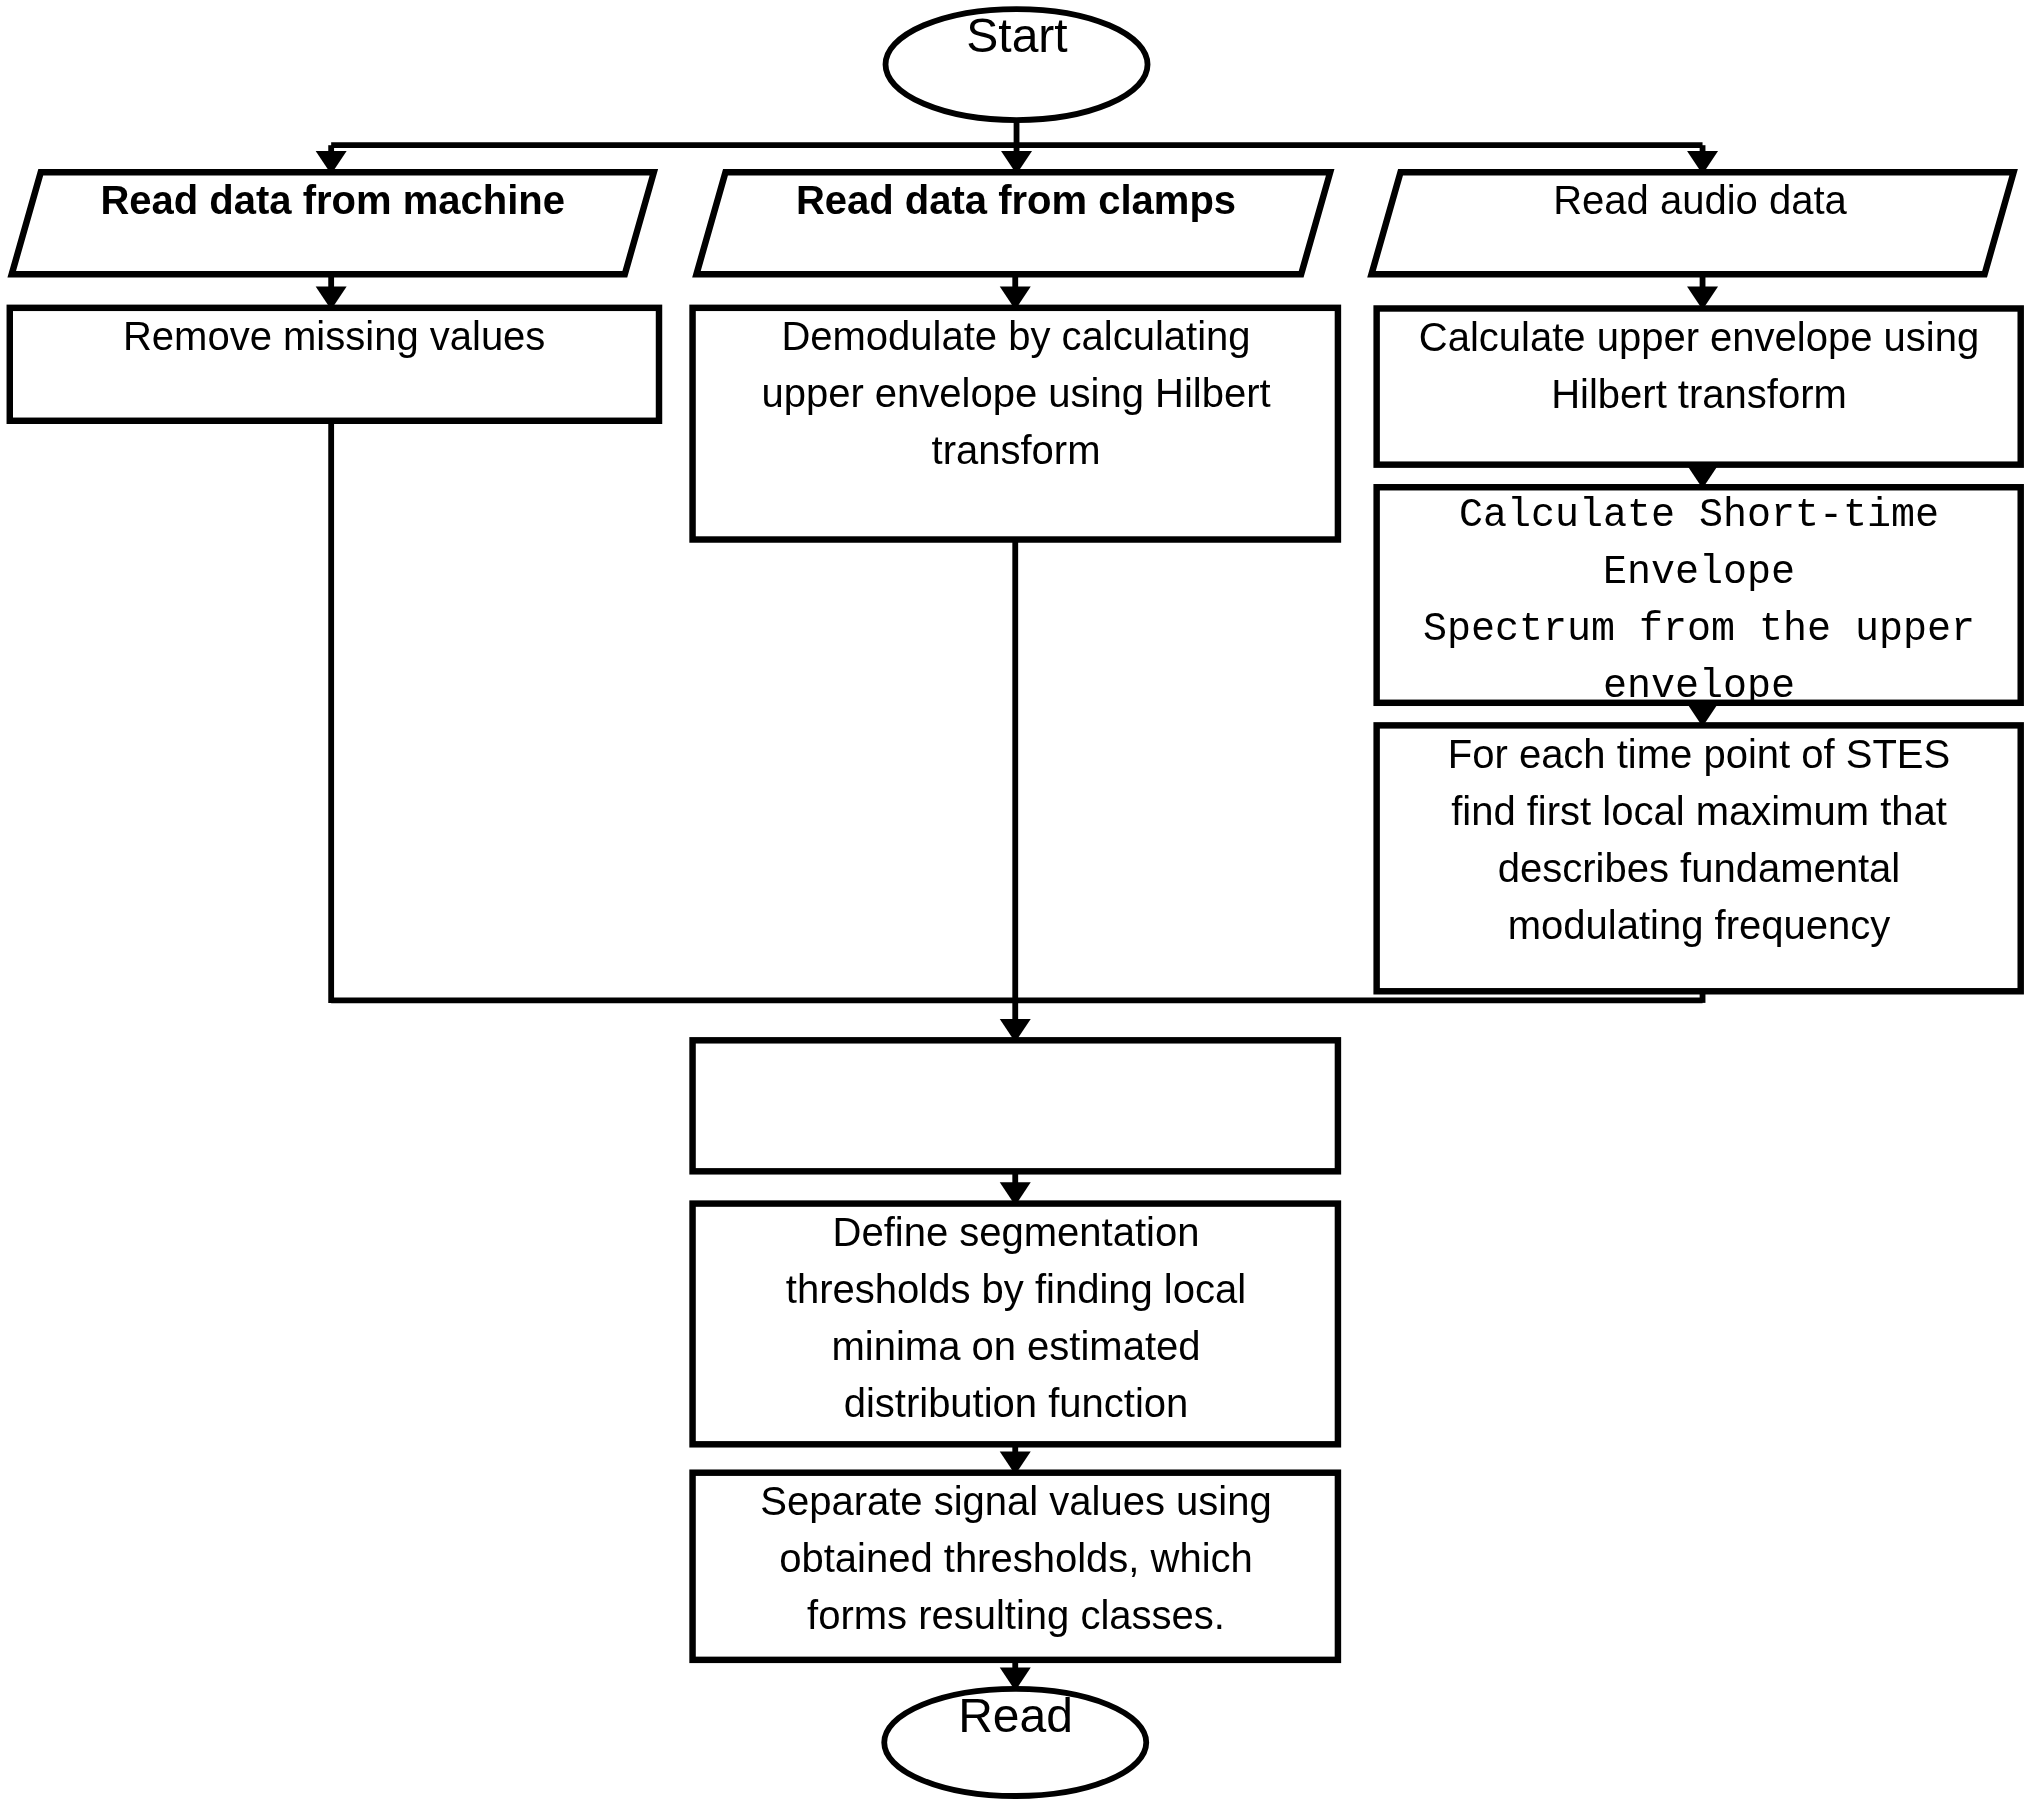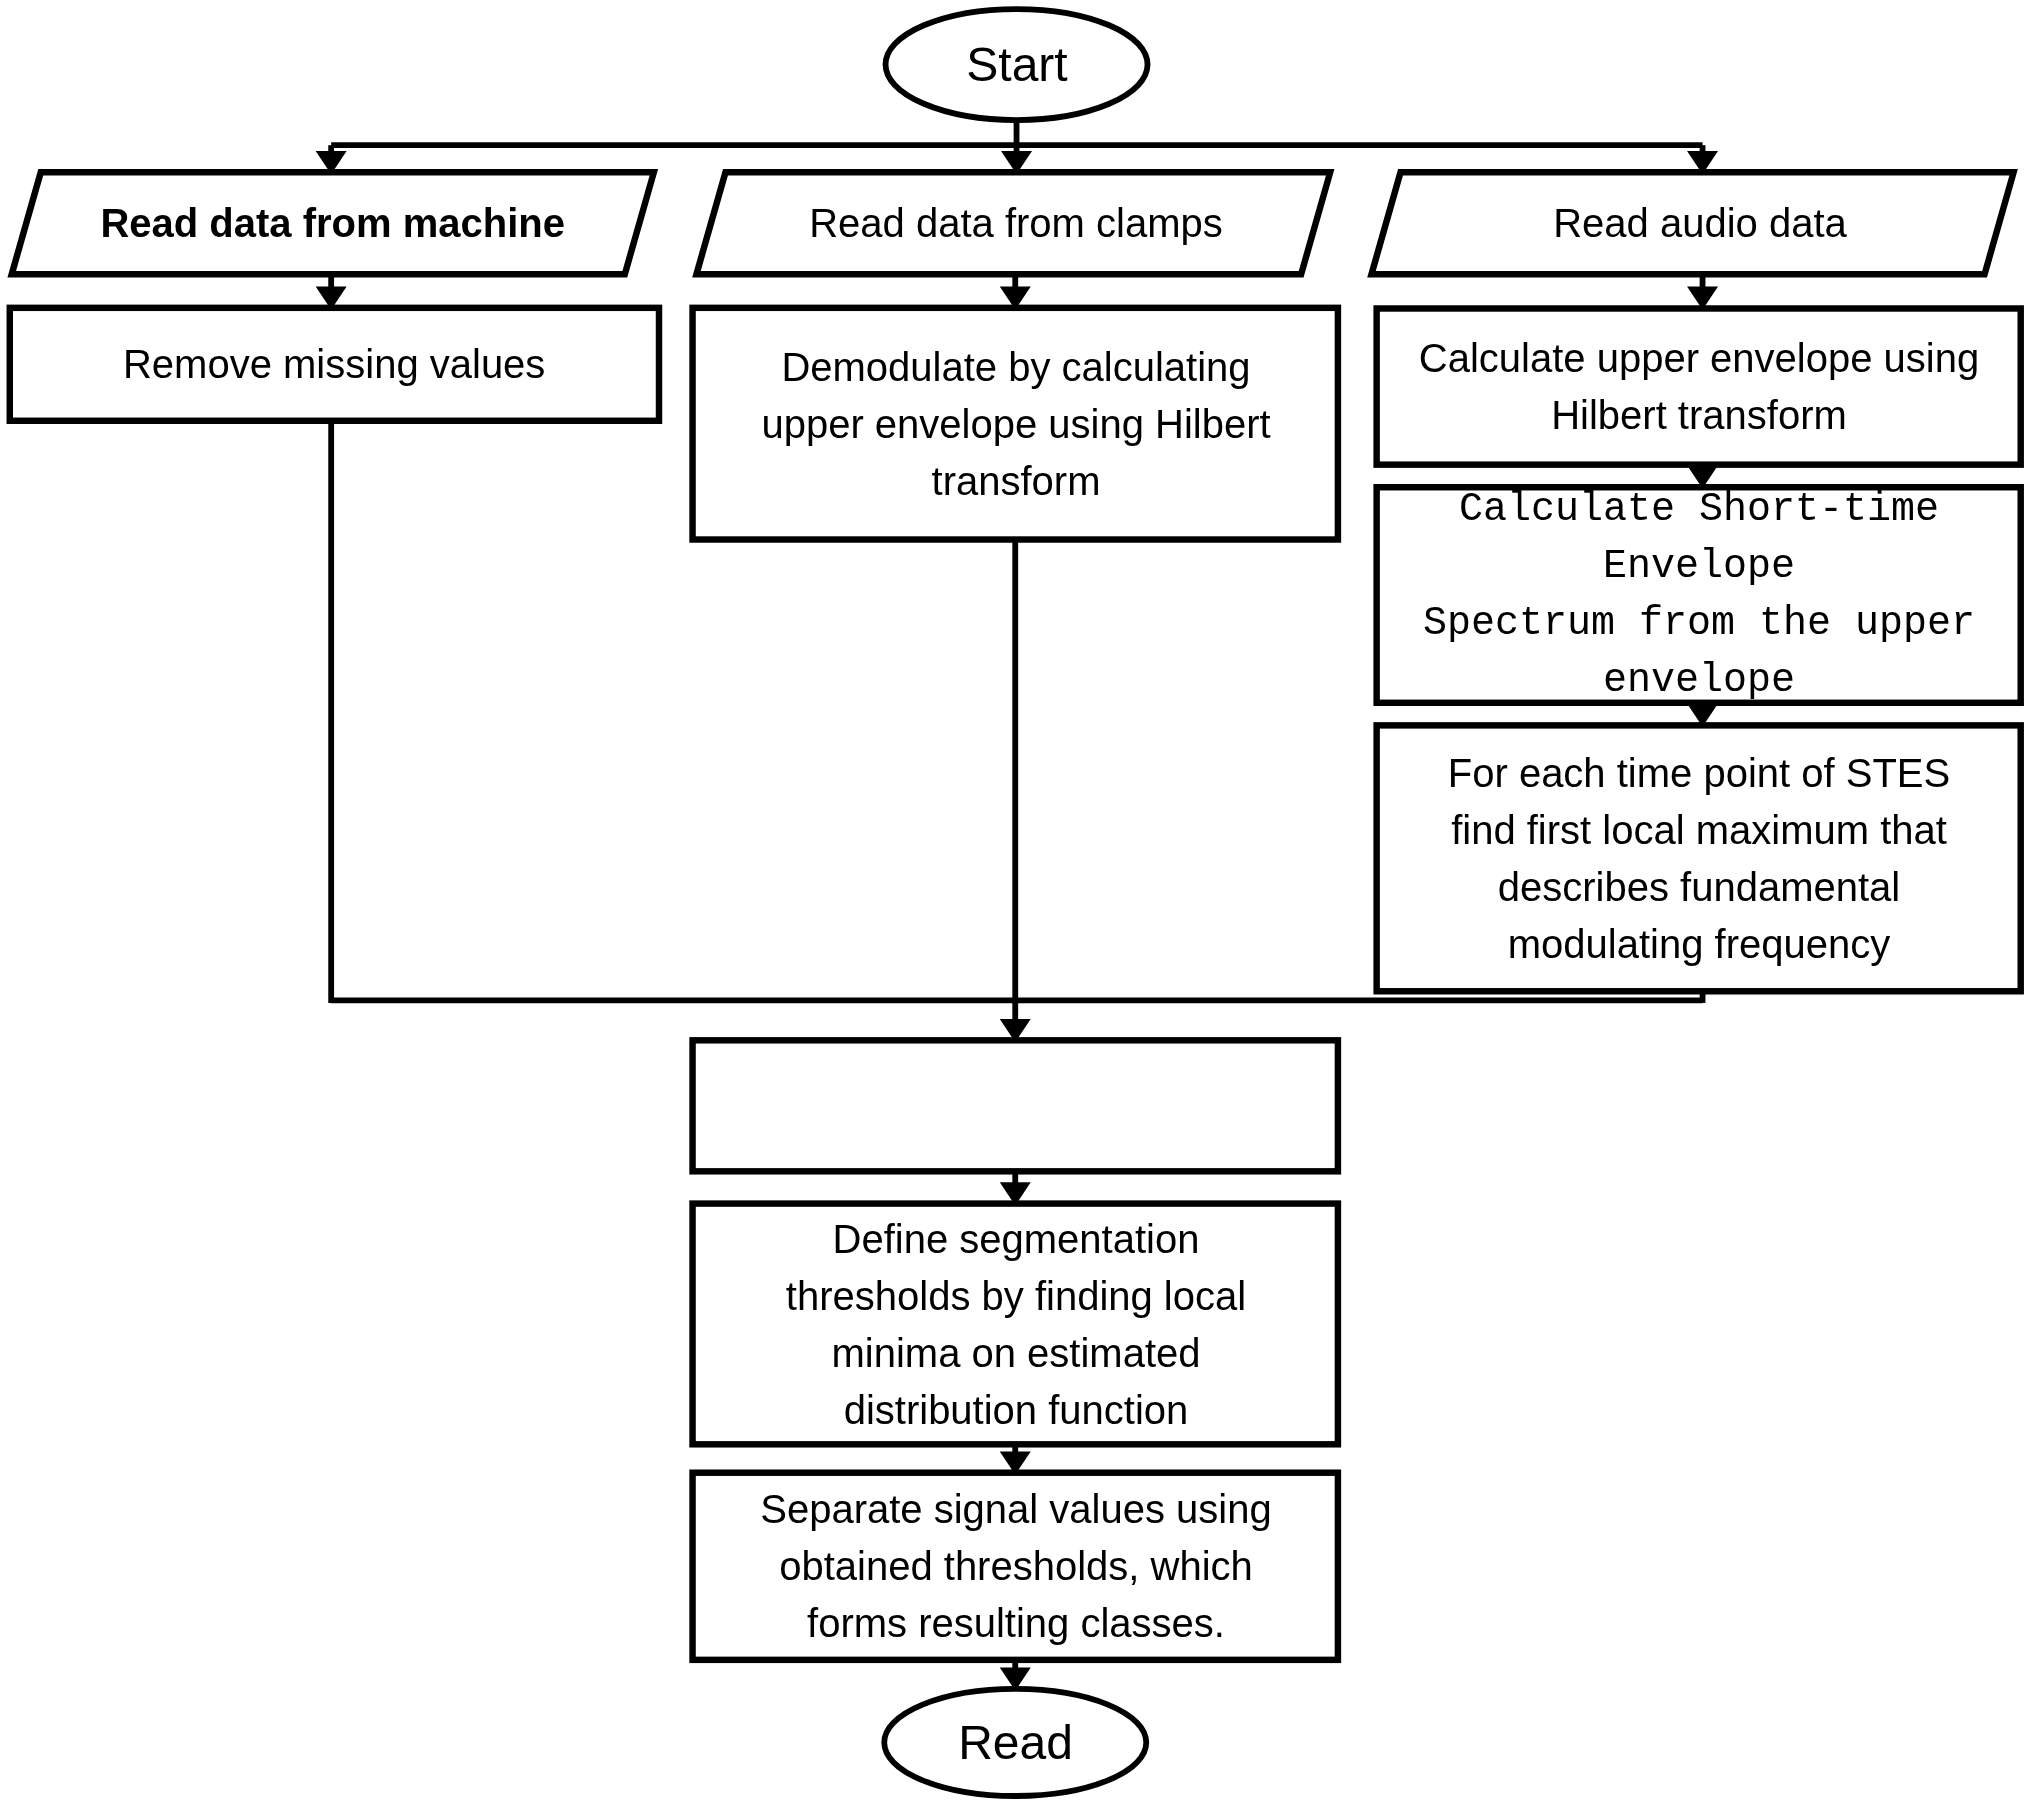--- a/index.html
+++ b/index.html
@@ -32,21 +32,20 @@
     stroke-width: 9px;
     fill: none;
   }
   .arrowhead {
     fill: #000000;
     stroke: none;
   }
   .label {
     position: absolute;
     display: flex;
-    align-items: center;
     justify-content: center;
     text-align: center;
     white-space: pre-line;
     font-size: 40px;
     line-height: 57px;
     color: #000000;
   }
   .terminator-label {
     font-size: 48px;
     line-height: 52px;
@@ -114,21 +113,21 @@
   </svg>
 
   <div class="label terminator-label" style="left:888px; top:9.7px; width:258px; height:111px;">
     <span>Start</span>
   </div>
 
   <div class="label" style="left:9.7px; top:172px; width:646px; height:102px;font-weight:bold;">
     <span>Read data from machine</span>
   </div>
 
-  <div class="label" style="left:693px; top:172px; width:646px; height:102px;">
+  <div class="label" style="left:693px; top:172px; width:646px; height:102px;font-weight:bold;">
     <span>Read data from clamps</span>
   </div>
 
   <div class="label" style="left:1377px; top:172px; width:646px; height:102px;">
     <span>Read audio data</span>
   </div>
 
   <div class="label" style="left:9.7px; top:308px; width:649px; height:113px;">
     <span>Remove missing values</span>
   </div>

